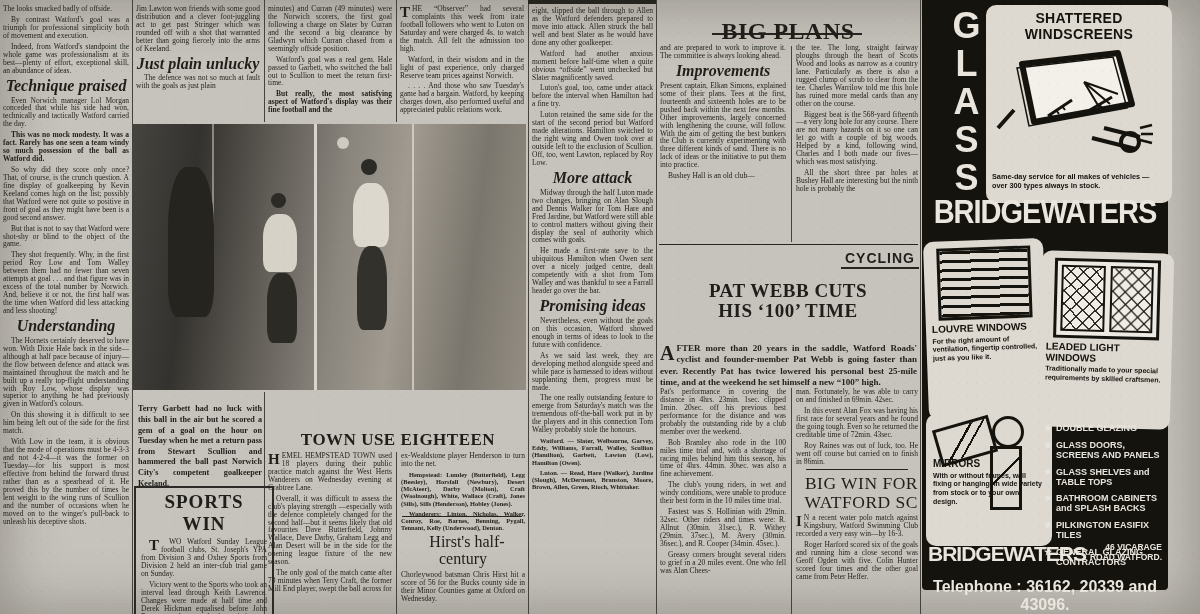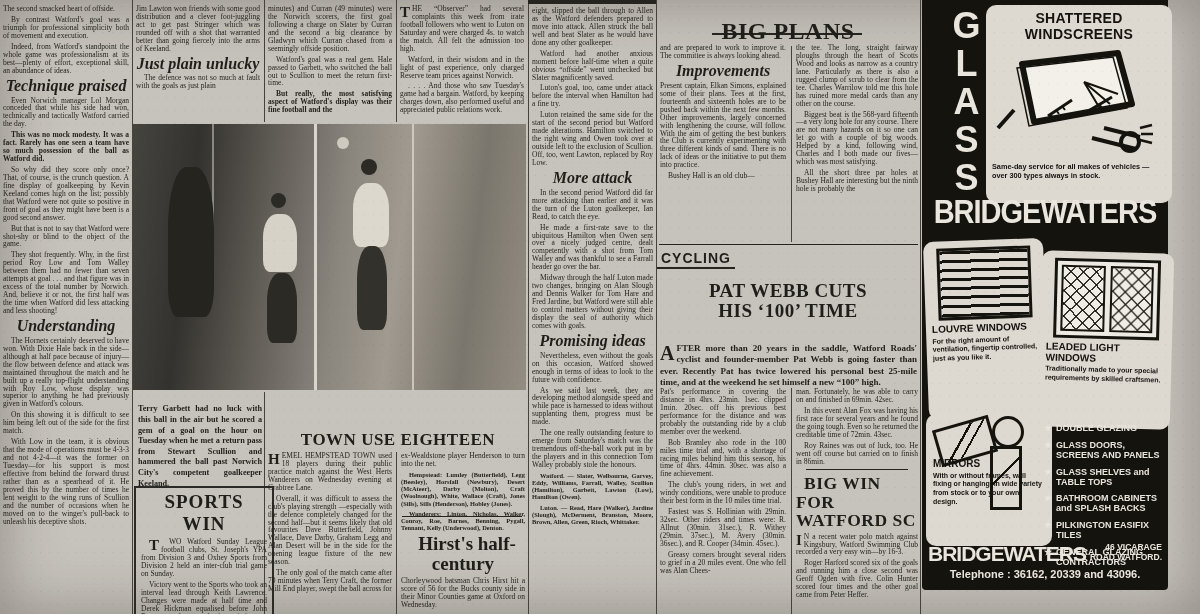--- a/index.html
+++ b/index.html
@@ -26,28 +26,28 @@
   .post{position:absolute;background:#d9d5cc;}
   .pl{position:absolute;border-radius:40% 40% 20% 20%;}
   .caption{position:absolute;left:138px;top:396px;width:124px;font-size:8.2px;font-weight:bold;
      line-height:1.3;text-align:justify;}
   .sbox{position:absolute;left:134px;top:486px;width:126px;height:126px;border:2px solid #2b2a26;
      padding:2px 5px;overflow:hidden;}
   .sbox h2{margin:1px 0 3px;font-size:19px;text-align:center;letter-spacing:1px;}
   .sbox .tx{font-size:7.5px;line-height:1.07;text-align:justify;}
   .sbox .tx p{margin:0 0 3px;text-indent:8px;}
   
-  .kick{position:absolute;left:657px;top:250px;width:262px;text-align:left;
+  .kick{position:absolute;left:657px;top:250px;width:262px;text-align:right;
      font-family:"Liberation Sans",sans-serif;font-weight:bold;font-size:14px;letter-spacing:1px;}
   .kick span{border-bottom:2px solid #26241f;padding:0 4px 1px;}
   .lede{position:absolute;left:660px;top:334px;width:257px;font-weight:bold;font-size:9px;
      line-height:1.25;text-align:justify;}
   .lede::first-letter{font-size:20px;float:left;line-height:.8;margin:2px 2px 0 0;}
-  .bw-head{font-weight:bold;font-size:17.5px;line-height:1.05;text-align:left;margin:4px 0 3px;letter-spacing:.5px;}
-  .hirst-head{font-weight:bold;font-size:19px;line-height:1.05;text-align:center;margin:5px 0 3px;}
+  .bw-head{font-weight:normal;font-size:17.5px;line-height:1.05;text-align:right;margin:4px 0 3px;letter-spacing:.5px;}
+  .hirst-head{font-weight:normal;font-size:16px;line-height:1.05;text-align:center;margin:5px 0 3px;}
   
   .ad{position:absolute;left:922px;top:0;width:246px;height:614px;font-family:"Liberation Sans",sans-serif;}
   .ad-bg{position:absolute;left:0;top:0;width:246px;height:590px;background:#15130e;border-radius:0 0 4px 4px;}
   .glass-v{position:absolute;left:2px;top:2px;height:196px;width:60px;color:#e9e5dd;
      writing-mode:vertical-rl;text-orientation:upright;font-weight:bold;font-size:36px;line-height:1;
      letter-spacing:-3px;text-align:center;}
   .panel{position:absolute;background:#ddd8d0;border-radius:10px;color:#15130e;}
   .ws{left:64px;top:5px;width:174px;height:190px;padding:4px 6px;}
   .ws h3{margin:1px 0 2px;font-size:14px;text-align:center;letter-spacing:.3px;}
   .ws .note{font-size:7.3px;font-weight:bold;line-height:1.25;}
@@ -71,21 +71,21 @@
      background:linear-gradient(135deg,transparent 40%,#15130e 40% 44%,transparent 44%);}
   .mi .pt{margin-top:40px;}
   .feat{position:absolute;left:122px;top:424px;width:122px;color:#e9e5dd;}
   .feat ul{list-style:none;margin:0;padding:0;}
   .feat li{display:flex;gap:4px;font-weight:bold;font-size:9px;line-height:1.1;margin:0 0 7px;}
   .feat .star{flex:0 0 auto;font-size:9px;}
   .bar{position:absolute;left:0;top:540px;width:246px;height:50px;color:#eae6de;}
   .bar-top{display:flex;justify-content:space-between;align-items:flex-start;padding:2px 6px 0;}
   .bar-brand{font-weight:bold;font-size:21px;letter-spacing:-1px;}
   .bar-addr{font-weight:bold;font-size:8.5px;text-align:right;line-height:1.2;width:92px;}
-  .bar-phone{text-align:center;font-weight:bold;font-size:11px;margin-top:2px;}
+  .bar-phone{text-align:center;font-weight:bold;font-size:16px;margin-top:12px;}
   .town-head{left:270px;top:419px;width:256px;font-size:17px;}
   .bp-head{left:657px;top:2px;width:262px;font-size:24px;}
   .pw-head{left:657px;top:268px;width:262px;font-size:19px;line-height:1.08;}
 </style>
 </head>
 <body>
 
 <div class="page">
 
   <div class="vr" style="left:132px;top:0;height:614px"></div>
@@ -97,26 +97,26 @@
   <div class="vr" style="left:656px;top:0;height:614px"></div>
   <div class="vr" style="left:791px;top:46px;height:196px"></div>
   <div class="vr" style="left:791px;top:388px;height:226px"></div>
   <div class="vr" style="left:920px;top:0;height:614px"></div>
   <div class="hrule" style="left:528px;top:0;width:128px;height:4px"></div>
   <div class="hrule" style="left:712px;top:33px;width:150px;height:2px"></div>
   <div class="hrule" style="left:659px;top:244px;width:259px;height:1px"></div>
   <div class="hrule" style="left:402px;top:516px;width:120px;height:1px"></div>
 
   <section class="tc" style="left:3px;top:5px;width:126px;height:606px">
-    <p class="ni">The second smacked heart of offside.</p>
+    <p class="ni">The looks smacked badly of offside.</p>
     <p>By contrast Watford's goal was a triumph for professional simplicity both of movement and execution.</p>
     <p>Indeed, from Watford's standpoint the whole game was professionalism at its best—plenty of effort, exceptional skill, an abundance of ideas.</p>
     <p class="ih">Technique praised</p>
     <p>Even Norwich manager Lol Morgan conceded that while his side had won, technically and tactically Watford carried the day.</p>
-    <p class="b">This was no mock modesty. It was a fact. Rarely has one seen a team have so much possession of the ball as Watford did.</p>
+    <p class="b">This was no mock modesty. It was a fact. Rarely has one seen a team windy so much possession of the ball as Watford did.</p>
     <p>So why did they score only once? That, of course, is the crunch question. A fine display of goalkeeping by Kevin Keeland comes high on the list; possibly that Watford were not quite so positive in front of goal as they might have been is a good second answer.</p>
     <p>But that is not to say that Watford were shot-shy or blind to the object of the game.</p>
     <p>They shot frequently. Why, in the first period Roy Low and Tom Walley between them had no fewer than seven attempts at goal . . . and that figure was in excess of the total number by Norwich. And, believe it or not, the first half was the time when Watford did less attacking and less shooting!</p>
     <p class="ih">Understanding</p>
     <p>The Hornets certainly deserved to have won. With Dixie Hale back in the side—although at half pace because of injury—the flow between defence and attack was maintained throughout the match and he built up a really top-flight understanding with Roy Low, whose display was superior to anything he had previously given in Watford's colours.</p>
     <p>On this showing it is difficult to see him being left out of the side for the first match.</p>
     <p>With Low in the team, it is obvious that the mode of operations must be 4-3-3 and not 4-2-4—it was the former on Tuesday—for his support is most effective from behind the forward thrust rather than as a spearhead of it. He proved this by the number of times he lent weight to the wing runs of Scullion and the number of occasions when he moved on to the winger's pull-back to unleash his deceptive shots.</p>
   </section>
 
   <section class="tc" style="left:136px;top:5px;width:124px;height:117px">
@@ -160,23 +160,22 @@
       <p>Victory went to the Sports who took an interval lead through Keith Lawrence. Changes were made at half time and Derek Hickman equalised before John Reeves made amends for missing an earlier penalty with a goal from a shot on the run.</p>
     </div>
   </section>
 
   <section class="tc" style="left:532px;top:7px;width:121px;height:604px">
     <p class="ni">eight, slipped the ball through to Allen as the Watford defenders prepared to move into attack. Allen struck the ball well and beat Slater as he would have done any other goalkeeper.</p>
     <p>Watford had another anxious moment before half-time when a quite obvious “offside” went unchecked but Slater magnificently saved.</p>
     <p>Luton's goal, too, came under attack before the interval when Hamilton had a fine try.</p>
     <p>Luton retained the same side for the start of the second period but Watford made alterations. Hamilton switched to the right wing and Owen took over at outside left to the exclusion of Scullion. Off, too, went Lawton, replaced by Roy Low.</p>
     <p class="ih">More attack</p>
-    <p>In the second period Watford did far more attacking than earlier and it was the turn of the Luton goalkeeper, Ian Read, to catch the eye.</p>
+    <p>Midway through the half Luton made two changes, bringing on Alan Slough and Dennis Walker for Tom Hare and Fred Jardine, but Watford were still able to control matters without giving their display the seal of authority which comes with goals.</p>
     <p>He made a first-rate save to the ubiquitous Hamilton when Owen sent over a nicely judged centre, dealt competently with a shot from Tom Walley and was thankful to see a Farrall header go over the bar.</p>
-    <p>Midway through the half Luton made two changes, bringing on Alan Slough and Dennis Walker for Tom Hare and Fred Jardine, but Watford were still able to control matters without giving their display the seal of authority which comes with goals.</p>
     <p class="ih">Promising ideas</p>
     <p>Nevertheless, even without the goals on this occasion, Watford showed enough in terms of ideas to look to the future with confidence.</p>
     <p>As we said last week, they are developing method alongside speed and while pace is harnessed to ideas without supplanting them, progress must be made.</p>
     <p>The one really outstanding feature to emerge from Saturday's match was the tremendous off-the-ball work put in by the players and in this connection Tom Walley probably stole the honours.</p>
     <p class="teams">Watford. — Slater, Welbourne, Garvey, Eddy, Williams, Farrall, Walley, Scullion (Hamilton), Garbett, Lawton (Low), Hamilton (Owen).</p>
     <p class="teams">Luton. — Read, Hare (Walker), Jardine (Slough), McDerment, Branston, Moore, Brown, Allen, Green, Rioch, Whittaker.</p>
   </section>
 
   <h1 class="bighead town-head">TOWN USE EIGHTEEN</h1>
   <section class="tc" style="left:268px;top:452px;width:124px;height:160px">
@@ -239,21 +238,21 @@
         <path d="M30 20 L126 9 L140 60 L42 78 Z" fill="none" stroke="#15130e" stroke-width="1.5" transform="translate(-5,4)"></path>
         <path d="M92 38 l26 22 M92 38 l18 30 M92 38 l34 12" stroke="#15130e" stroke-width="2" fill="none"></path>
         <path d="M56 72 l24 -16" stroke="#15130e" stroke-width="3"></path>
         <path d="M58 70 l3 4 M64 66 l3 4 M70 62 l3 4" stroke="#15130e" stroke-width="2"></path>
         <path d="M98 66 l22 -13" stroke="#15130e" stroke-width="3"></path>
         <path d="M100 64 l3 4 M107 60 l3 4" stroke="#15130e" stroke-width="2"></path>
         <path d="M112 84 l36 9 M100 94 l44 11 M22 66 l-16 18" stroke="#15130e" stroke-width="4" fill="none"></path>
         <circle cx="138" cy="98" r="9" fill="none" stroke="#15130e" stroke-width="4"></circle>
         <path d="M148 84 l12 -3 M149 90 l12 0 M148 96 l12 3" stroke="#15130e" stroke-width="2.5"></path>
       </svg>
-      <p class="note" style="margin:2px 0 0">Same-day service for all makes of vehicles — over 300 types always in stock.</p>
+      <p class="note" style="margin:12px 0 0">Same-day service for all makes of vehicles — over 300 types always in stock.</p>
     </div>
 
     <div class="brand">BRIDGEWATERS</div>
 
     <div class="panel lv">
       <div class="ill"></div>
       <p class="pt">LOUVRE WINDOWS</p>
       <p class="ps" style="margin:0">For the right amount of ventilation, fingertip controlled, just as you like it.</p>
     </div>
 

